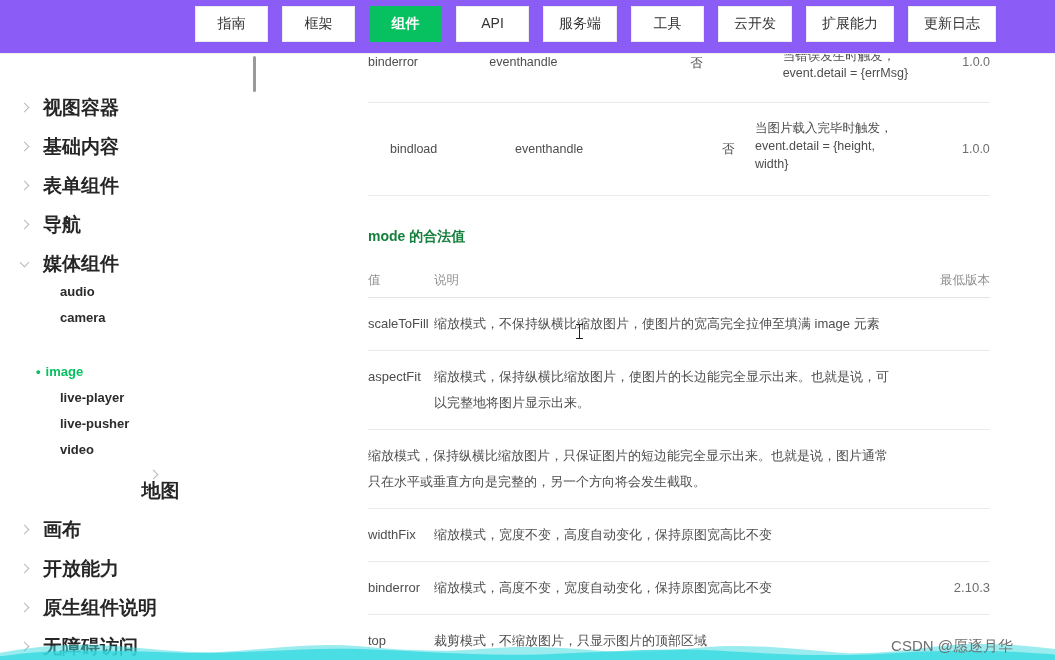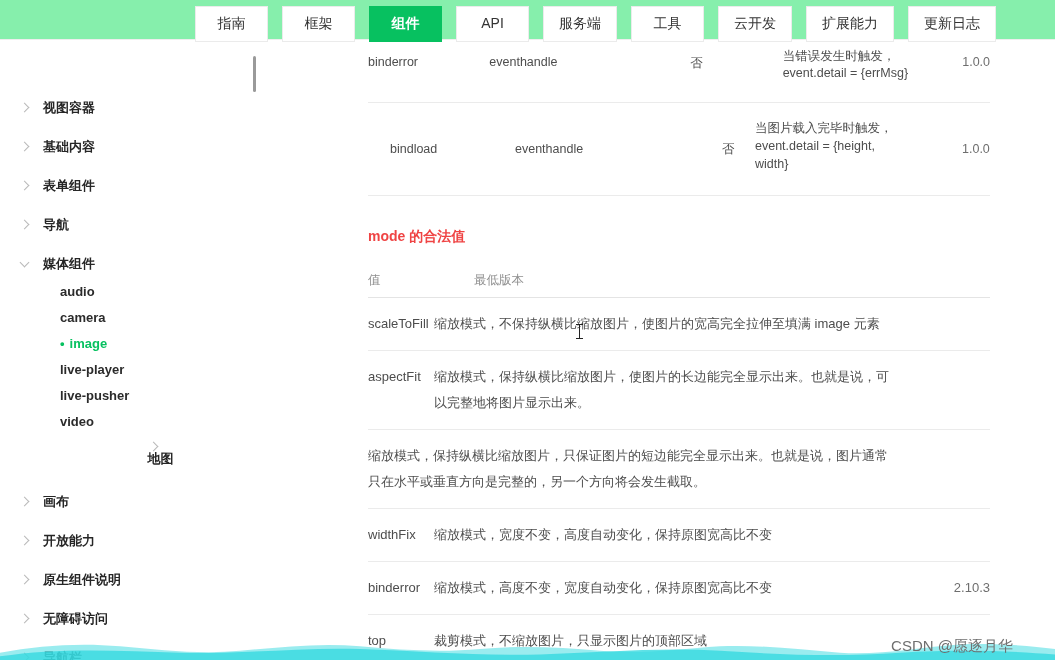--- a/index.html
+++ b/index.html
@@ -1,42 +1,42 @@
 <!DOCTYPE html>
 <html style="--accent: #07c160; --wave: #36d9e0;"><head>
 <meta charset="utf-8">
 <style>
   * { box-sizing: border-box; margin: 0; padding: 0; }
   html,body { width:1055px; height:660px; overflow:hidden; background:#fff;
     font-family:"Liberation Sans","DejaVu Sans",sans-serif; }
   .stage { position:relative; width:1055px; height:660px; overflow:hidden; }
 
   
-  .topbar { position:absolute; top:0; left:0; right:0; height:40px;
-    background:#86efac; border-bottom:1px solid #eeeeee; z-index:10; }
+  .topbar { position:absolute; top:0; left:0; right:0; height:54px;
+    background:#8b5cf6; border-bottom:1px solid #eeeeee; z-index:10; }
   .tabs { position:absolute; left:195px; top:6px; display:flex; gap:14px; }
   .tab { min-width:73px; padding:8px 15px; text-align:center; font-size:14px;
     color:#333; background:#fff; border:1px solid #ebebeb; cursor:pointer;
     white-space:nowrap; }
   .tab.active { background:var(--accent,#07c160); border-color:var(--accent,#07c160);
     color:#fff; font-weight:bold; }
 
   
   .sidebar { position:absolute; top:46px; left:0; width:300px; bottom:0;
     background:#fff; z-index:5; padding-top:42px; }
   .side-item { display:flex; align-items:center; height:39px; padding-left:21px;
-    font-size:13px; font-weight:bold; color:#262626; cursor:pointer; }
+    font-size:19px; font-weight:bold; color:#262626; cursor:pointer; }
   .chev { width:7px; height:7px; border-right:1.5px solid #b9b9b9;
     border-bottom:1.5px solid #b9b9b9; margin-right:15px; flex:0 0 auto; }
   .chev.right { transform:rotate(-45deg); }
   .chev.down  { transform:rotate(45deg); margin-top:-3px; }
   .side-sub-list { margin-top:-5px; }
   .side-sub { display:flex; align-items:center; height:26px; padding-left:60px;
     font-size:13px; font-weight:bold; color:#2b2b2b; cursor:pointer; }
-  .side-sub.active { color:var(--accent,#07c160); padding-left:60px; }
+  .side-sub.active { color:var(--accent,#07c160); padding-left:36px;margin-top:28px; }
   .side-sub.active::before { content:"•"; margin-right:5px; font-size:13px; }
   .group2 { margin-top:9px;flex-direction:column; }
   .side-scroll-thumb { position:absolute; left:253px; top:10px; width:3px;
     height:36px; background:#9a9a9a; border-radius:2px; z-index:6; cursor:pointer; }
 
   
   .content { position:absolute; left:368px; top:46px; width:622px; z-index:1;
     color:#4d4d4d; }
   .ev-row { display:flex; border-bottom:1px solid #ebebeb; font-size:12.5px; }
   .ev-row1 { height:57px; }
@@ -44,21 +44,21 @@
   .c-name { width:125px; }
   .c-type { width:207px; }
   .c-req  { width:55px; }
   .c-desc { width:185px; }
   .c-ver  { flex:1; color:#6e6e6e; }
   .vtop { padding-top:9px; align-self:flex-start; }
   .vc { align-self:center;padding-left:22px; }
   .d1 { padding-top:2px; line-height:17px;margin-left:39px; }
   .d2 { padding-top:16px; line-height:18px; }
 
-  .mode-heading { margin-top:32px; font-size:14px; font-weight:bold; color:#ef4444; }
+  .mode-heading { margin-top:32px; font-size:14px; font-weight:bold; color:#15803d; }
   .mode-head { display:flex; margin-top:18px; height:34px; align-items:center;
     border-bottom:1px solid #e4e4e4; color:#8f8f8f; font-size:12.5px; }
   .m-val { width:66px; flex:0 0 auto; }
   .m-desc { flex:1; }
   .m-ver { width:90px; flex:0 0 auto; text-align:right; }
   .mode-row { display:flex; padding:13px 0; border-bottom:1px solid #ebebeb;
     font-size:13px; line-height:26px; color:#4d4d4d; }
   .mode-row .m-ver { color:#6e6e6e; }
 
   
@@ -98,20 +98,21 @@
         <div>event.detail = {height,</div>
         <div>width}</div>
       </div>
       <div class="c-ver vc">1.0.0</div>
     </div>
 
     <h3 class="mode-heading">mode 的合法值</h3>
 
     <div class="mode-head">
       <div class="m-val">值</div>
+      <div class="m-desc">说明</div>
       <div class="m-ver">最低版本</div>
     </div>
 
     <div class="mode-row">
       <div class="m-val">scaleToFill</div>
       <div class="m-desc">缩放模式，不保持纵横比缩放图片，使图片的宽高完全拉伸至填满 image 元素</div>
       <div class="m-ver"></div>
     </div>
     <div class="mode-row">
       <div class="m-val">aspectFit</div>

